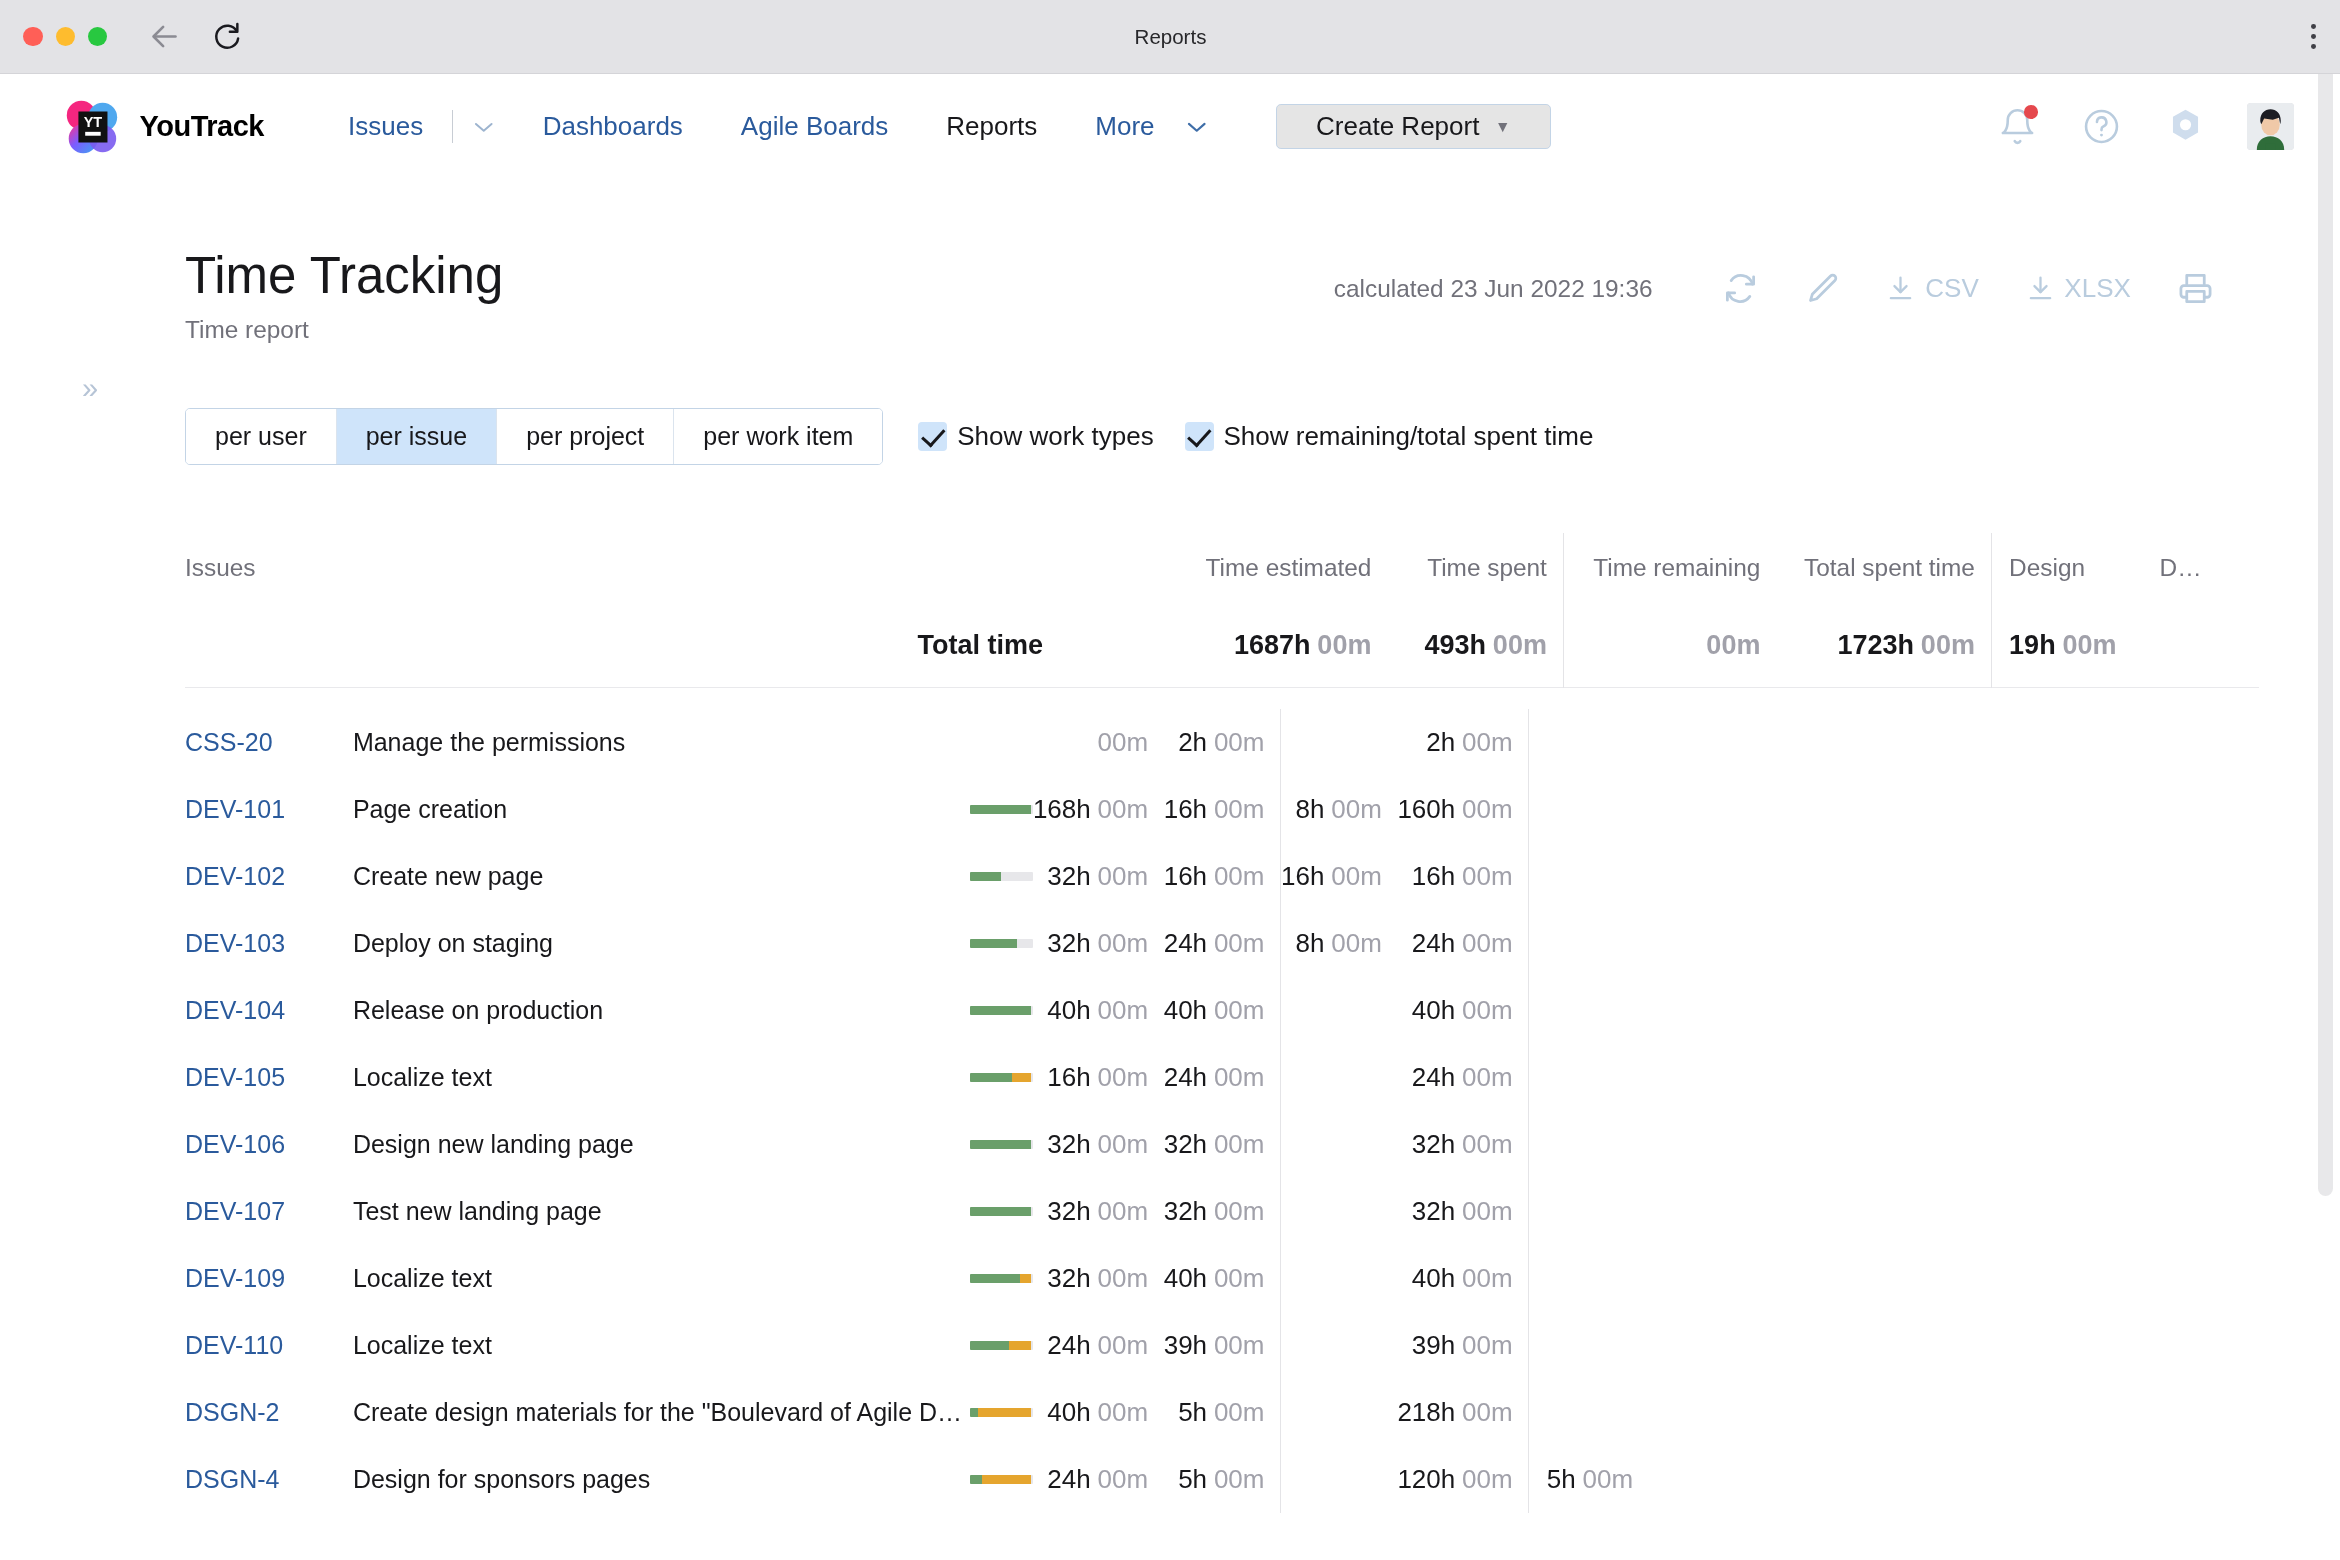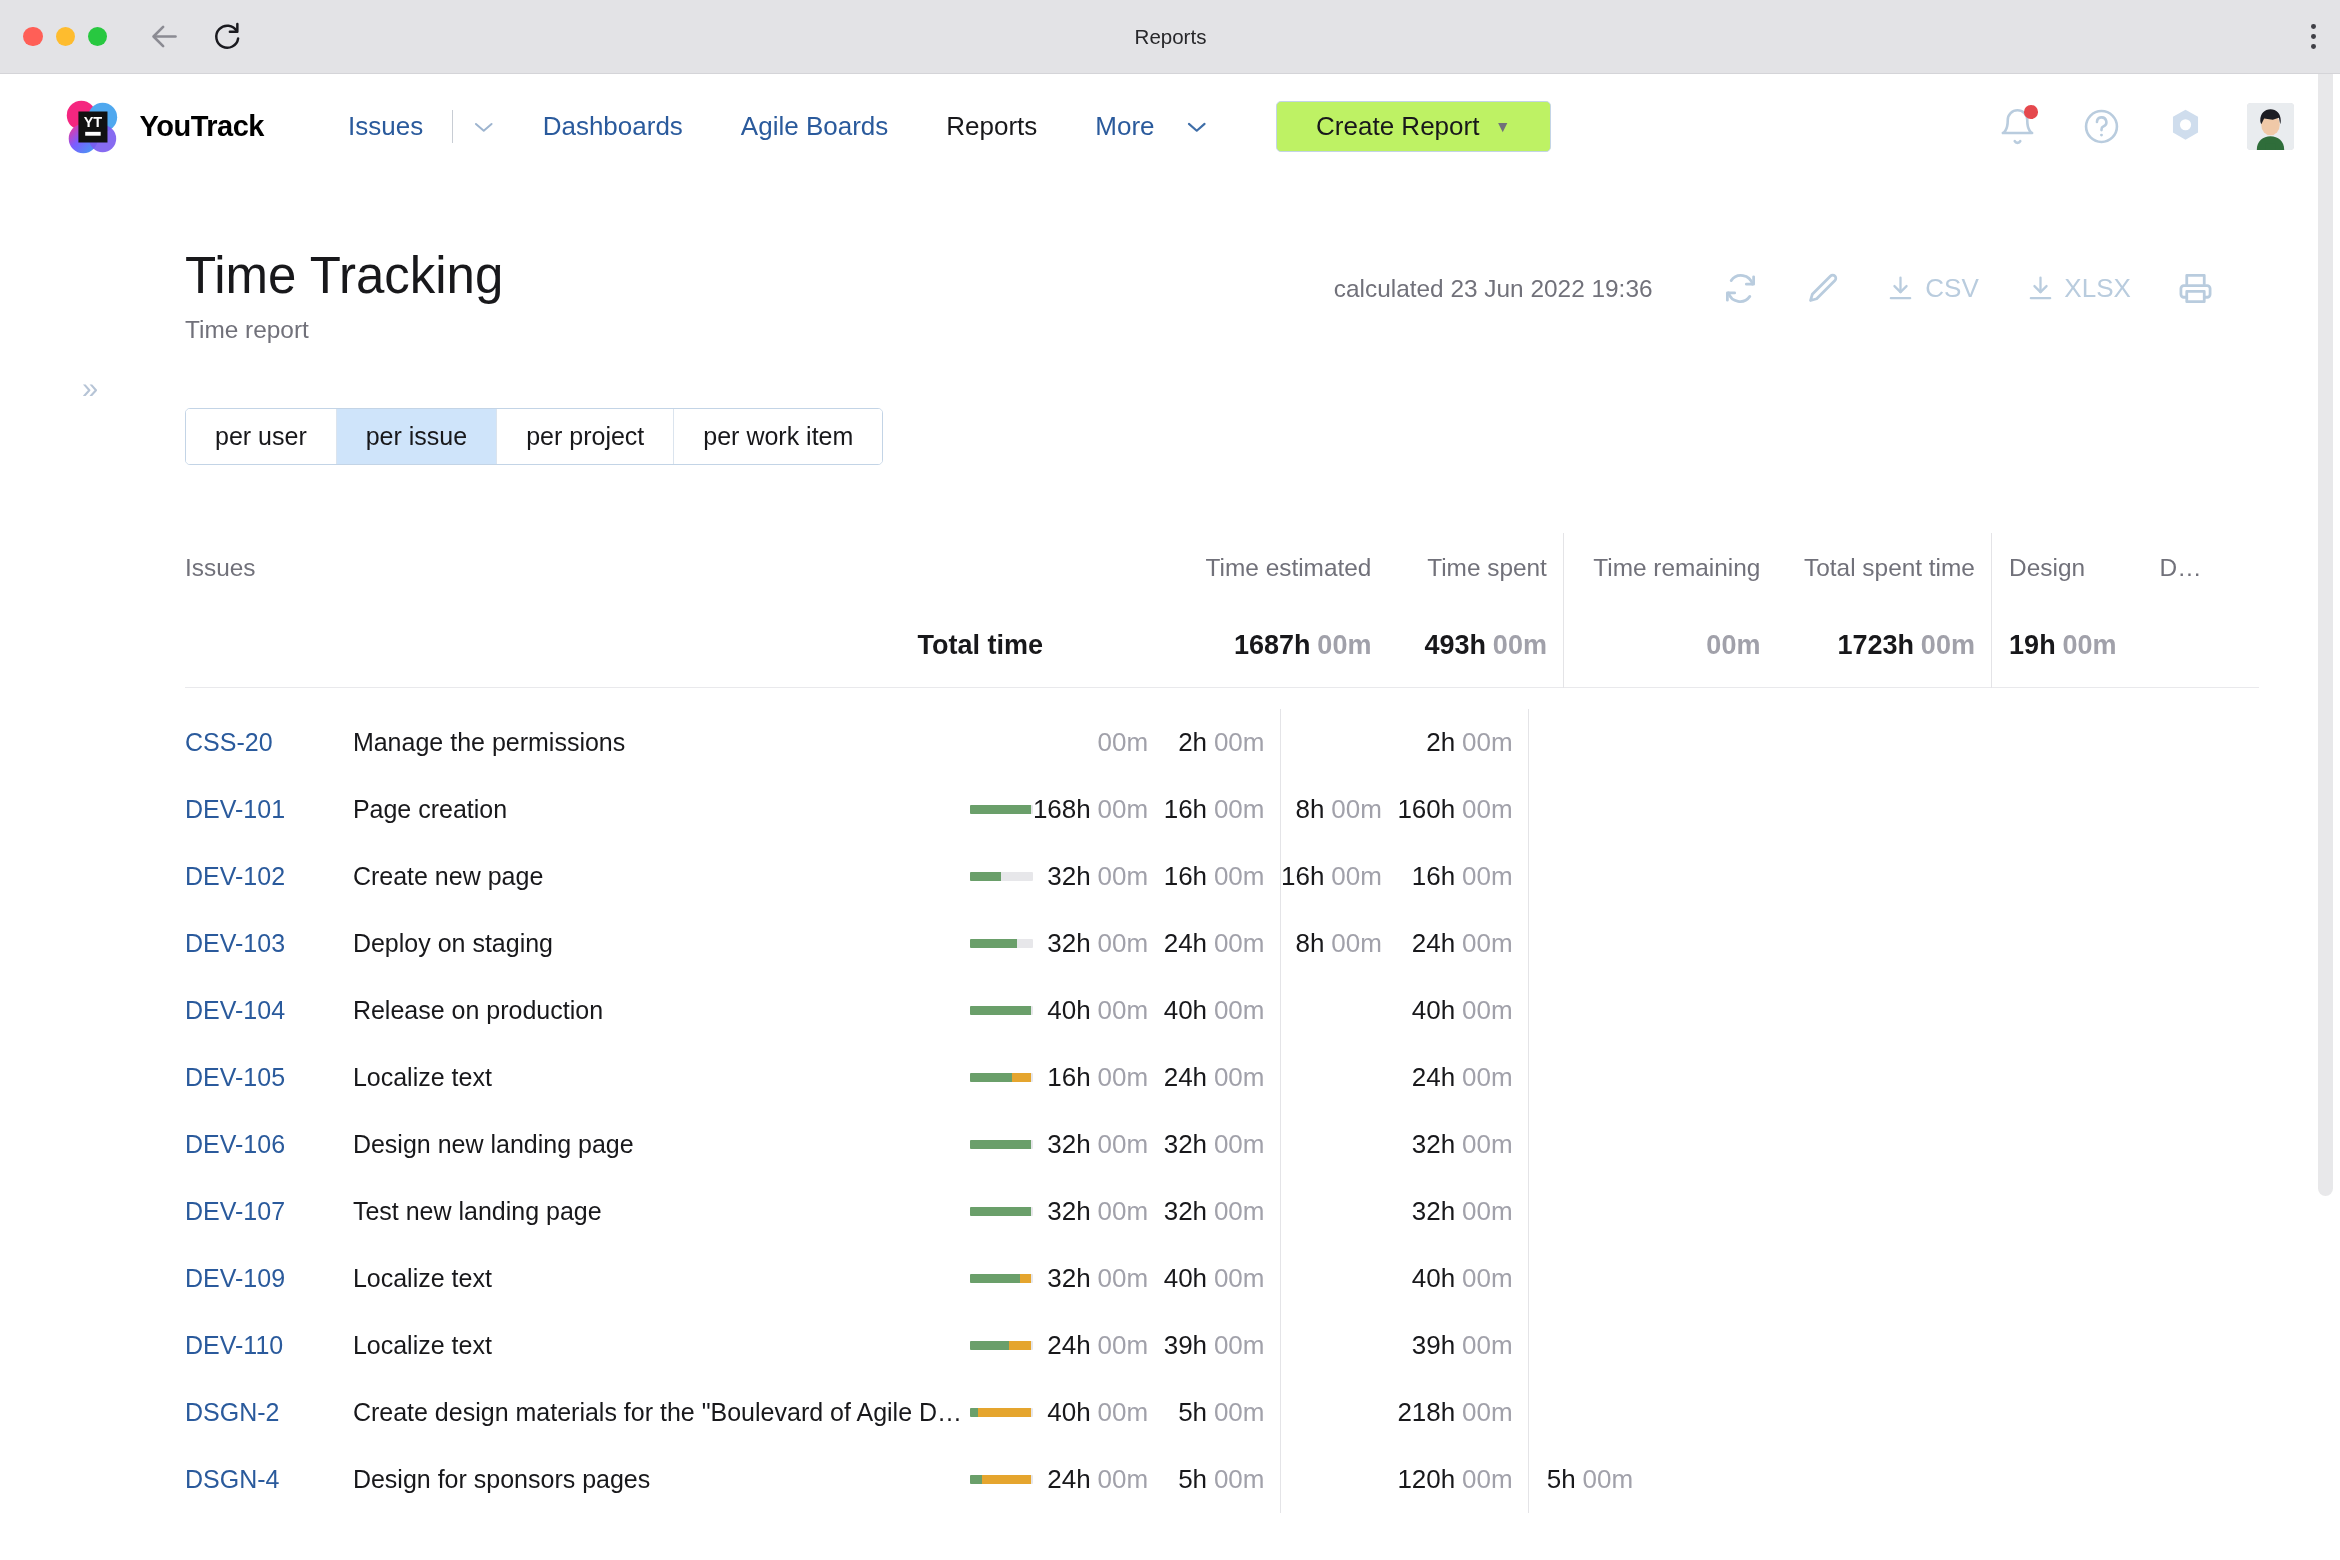--- a/index.html
+++ b/index.html
@@ -55,23 +55,23 @@
   .nav-links { display: flex; align-items: center; margin-left: 55px; }
   .nav-link {
     font-size: 26px; color: #2a5a9c; padding: 0 29px; white-space: nowrap; cursor: pointer;
   }
   .nav-link.active { color: #18181b; }
   .nav-sep { width: 1px; height: 33px; background: #c8cdd4; }
   .nav-caret { padding: 0 19.5px; display: flex; align-items: center; cursor: pointer; }
 
   .create-report-btn {
     margin-left: 49px;
-    height: 51px; min-width: 275px;
+    height: 45px; min-width: 275px;
     border: 1px solid #c3d4e6; border-radius: 4.9px;
-    background: #bef264;
+    background: #e5e5e5;
     display: flex; align-items: center; justify-content: center; gap: 15.6px;
     font-size: 26px; color: #18181b; cursor: pointer;
   }
   .btn-caret { color: #71717a; font-size: 15.6px; }
 
   .topnav-right {
     position: absolute; right: 47px; top: 0; height: 105px;
     display: flex; align-items: center; gap: 39px;
   }
   .icon-btn { width: 45px; height: 45px; position: relative; cursor: pointer;
@@ -360,20 +360,30 @@
         </div>
       </div>
     </div>
 
     <div class="controls">
       <div class="segmented">
         <div class="seg">per user</div>
         <div class="seg active">per issue</div>
         <div class="seg">per project</div>
         <div class="seg">per work item</div>
+      </div>
+      <div class="check-group">
+        <div class="check-item">
+          <span class="checkbox"></span>
+          <span class="check-label">Show work types</span>
+        </div>
+        <div class="check-item">
+          <span class="checkbox"></span>
+          <span class="check-label">Show remaining/total spent time</span>
+        </div>
       </div>
     </div>
 
     <div class="table-wrap">
       <table>
         <thead>
           <tr>
             <th class="col-issue">Issues</th>
             <th class="col-bar"></th>
             <th class="col-est pad-r">Time estimated</th>

